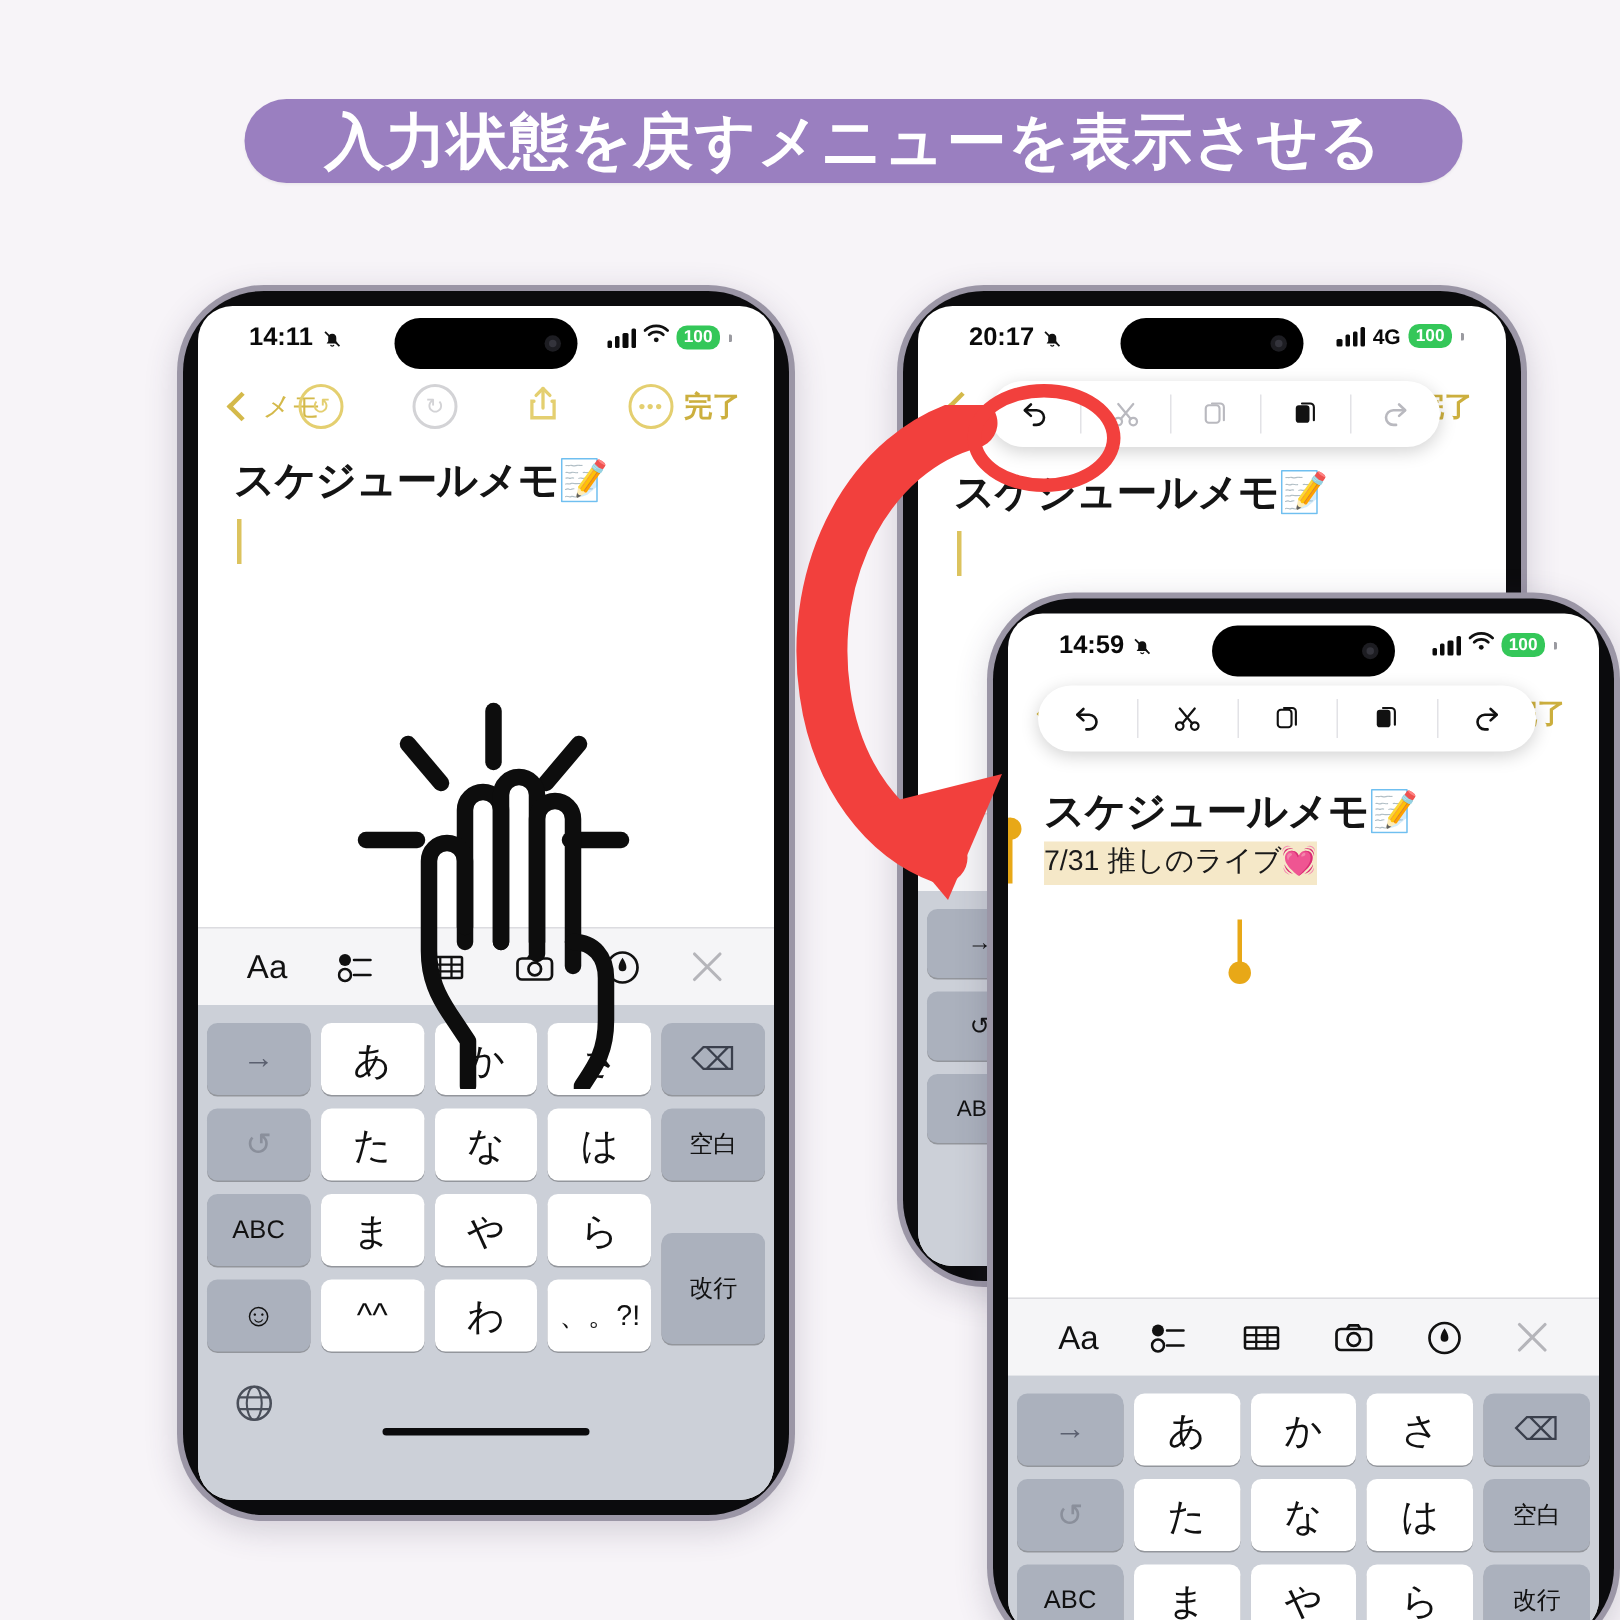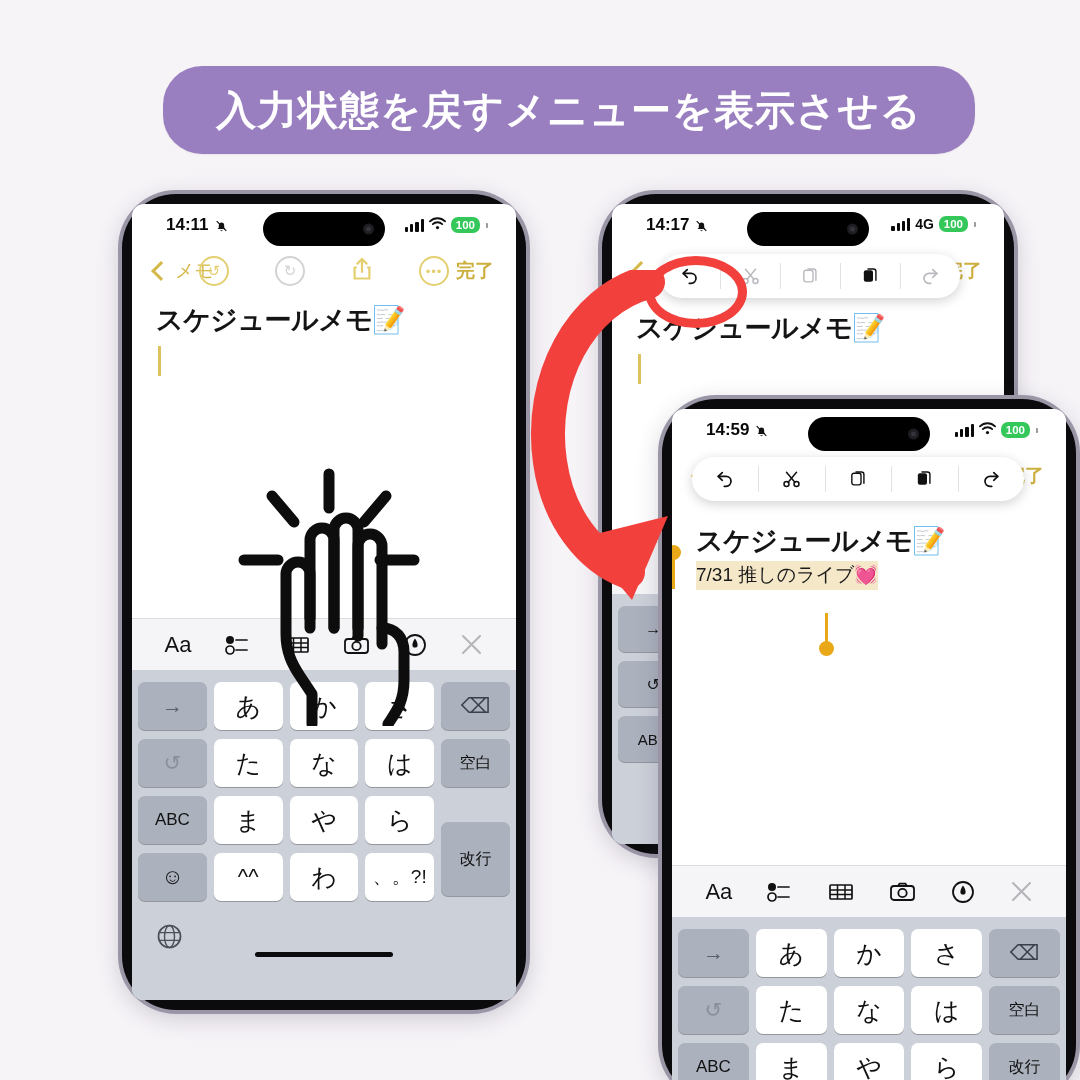--- a/index.html
+++ b/index.html
@@ -5,35 +5,35 @@
   html,body{margin:0;padding:0;}
   body{
     width:1080px;height:1080px;overflow:hidden;position:relative;
     background:#f7f4f8;
     font-family:"Liberation Sans","DejaVu Sans",sans-serif;
   }
   .stage{position:absolute;inset:0;}
 
   
   .title-banner{
-    position:absolute;left:163px;top:66px;width:812px;height:88px;
+    position:absolute;left:163px;top:66px;width:812px;height:56px;
     background:#9a7fc0;border-radius:39px;
     display:flex;align-items:center;justify-content:center;
     box-shadow:0 1px 2px rgba(0,0,0,.06);
   }
   .title-banner span{
     color:#ffffff;font-size:40px;font-weight:bold;letter-spacing:1px;
     white-space:nowrap;
   }
 
   
   .phone{position:absolute;border-radius:58px;background:#9b96a6;padding:4px;
          box-shadow:0 6px 22px rgba(60,50,80,.20);}
   .phone .bezel{background:#0b0b0d;border-radius:54px;padding:10px;height:100%;box-sizing:border-box;}
-  .phone .screen{background:#ffffff;border-radius:12px;height:100%;width:100%;
+  .phone .screen{background:#ffffff;border-radius:23px;height:100%;width:100%;
                  position:relative;overflow:hidden;}
 
   #phone1{left:118px;top:190px;width:404px;height:816px;}
   #phone2{left:598px;top:190px;width:412px;height:660px;}
   #phone3{left:658px;top:395px;width:414px;height:700px;}
 
   
   #phone1{z-index:3;}
   #phone2{z-index:2;}
   #phone3{z-index:6;}
@@ -137,21 +137,21 @@
   <div class="title-banner">
     <span>入力状態を戻すメニューを表示させる</span>
   </div>
 
   <div class="phone" id="phone2">
     <div class="bezel">
       <div class="screen">
 
         <div class="statusbar">
           <div class="sb-time">
-            <span>14:17</span>
+            <span>20:17</span>
             <span class="bell-icon">
               <svg viewBox="0 0 20 20" width="15" height="16">
                   <path d="M5 14h10l-1.4-2V9.2A3.8 3.8 0 0 0 10 5.4a3.8 3.8 0 0 0-3.6 3.8V12L5 14z" fill="#111"></path>
                   <path d="M8.5 15.2a1.6 1.6 0 0 0 3 0" stroke="#111" stroke-width="1.1" fill="none"></path>
                   <path d="M3.6 3.6 16.4 16.4" stroke="#111" stroke-width="1.6"></path>
                 </svg>
             </span>
           </div>
           <div class="island">
               <div class="lens"></div>

